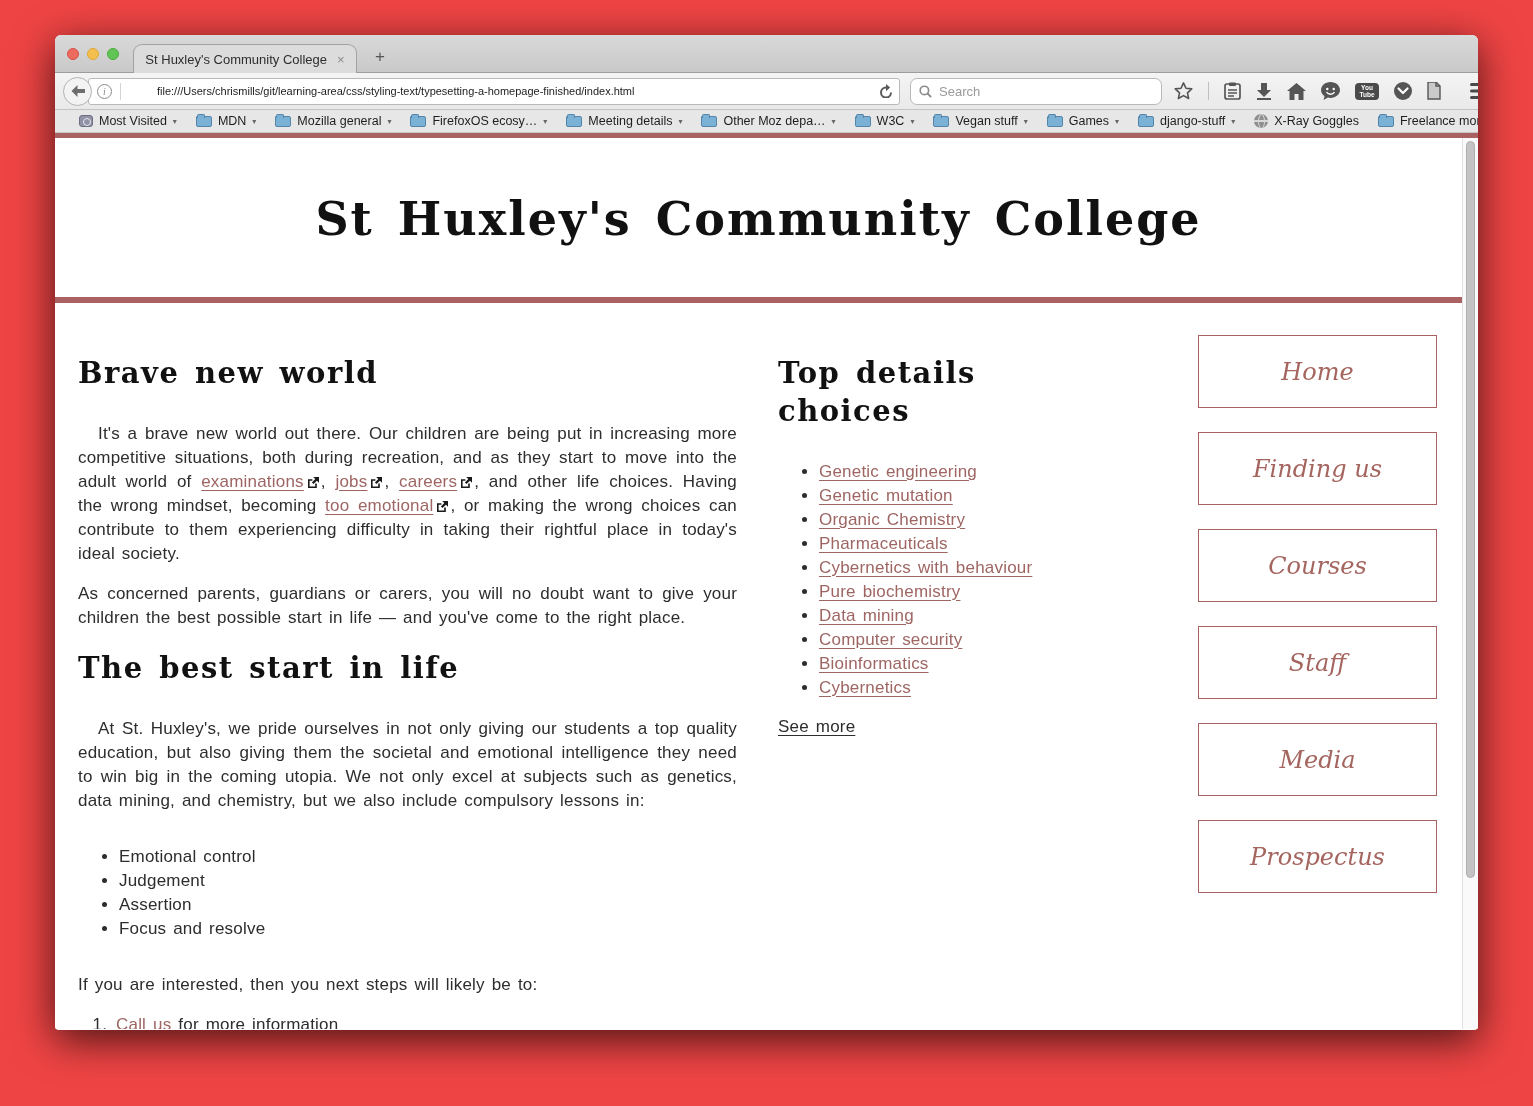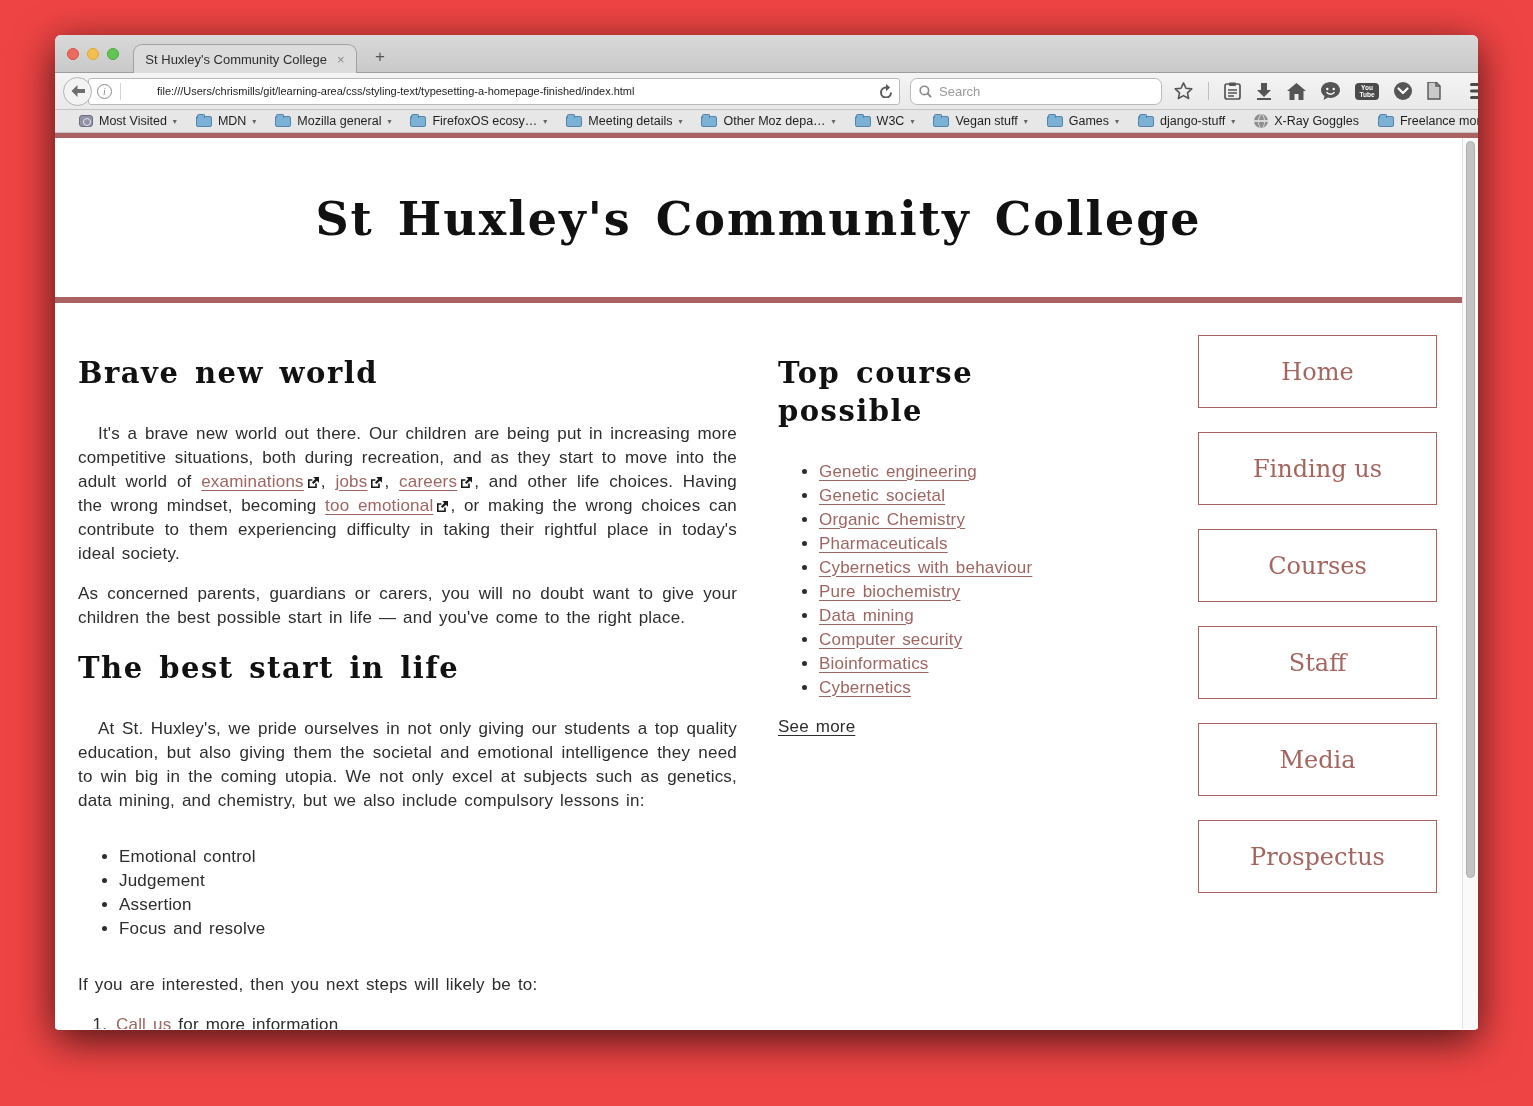--- a/index.html
+++ b/index.html
@@ -80,21 +80,21 @@
   .main-col p.indent{text-indent:20px;}
   .main-col ul{margin:32px 0;padding-left:41px;}
   .main-col ol{margin:16px 0 0;padding-left:36px;}
   .main-col ol li{padding-left:2px;}
   .aside-col ul{margin:30px 0 15px;padding-left:41px;list-style:disc;}
   a.lnk{color:var(--link);text-decoration:underline;text-underline-offset:3px;cursor:pointer;}
   .see-more{display:inline-block;color:var(--link);text-decoration:underline;text-underline-offset:3px;}
   svg.ext{margin:0 1px 0 3px;vertical-align:-2px;}
   .navbtn{width:239px;height:73px;border:1px solid var(--accent);background:#fff;margin-bottom:24px;
           display:flex;align-items:center;justify-content:center;
-          font-family:"DejaVu Serif",serif;font-size:24px;color:var(--accent-text);cursor:pointer;}
+          font-family:"DejaVu Serif",serif;font-size:24px;color:var(--accent-text);cursor:pointer;font-style:italic;}
 
   
   .scrollbar{position:absolute;right:0;top:0;width:16px;height:100%;background:#fafafa;border-left:1px solid #e2e2e2;}
   .thumb{position:absolute;left:3px;top:3px;width:9px;height:737px;border-radius:5px;background:#c3c3c3;border:1px solid #adadad;}
 </style>
 </head>
 <body>
 
 <div class="stage">
  <div class="window">
@@ -271,24 +271,24 @@
             <li>Focus and resolve</li>
           </ul>
           <p>If you are interested, then you next steps will likely be to:</p>
           <ol>
             <li><a class="lnk">Call us</a> for more information</li>
             <li><a class="lnk">Ask for a brochure</a>, which includes signup form</li>
           </ol>
         </div>
 
         <div class="aside-col">
-          <h2>Top course possible</h2>
+          <h2>Top details choices</h2>
           <ul>
             <li><a class="lnk">Genetic engineering</a></li>
-            <li><a class="lnk">Genetic societal</a></li>
+            <li><a class="lnk">Genetic mutation</a></li>
             <li><a class="lnk">Organic Chemistry</a></li>
             <li><a class="lnk">Pharmaceuticals</a></li>
             <li><a class="lnk">Cybernetics with behaviour</a></li>
             <li><a class="lnk">Pure biochemistry</a></li>
             <li><a class="lnk">Data mining</a></li>
             <li><a class="lnk">Computer security</a></li>
             <li><a class="lnk">Bioinformatics</a></li>
             <li><a class="lnk">Cybernetics</a></li>
           </ul>
           <a class="see-more">See more</a>

